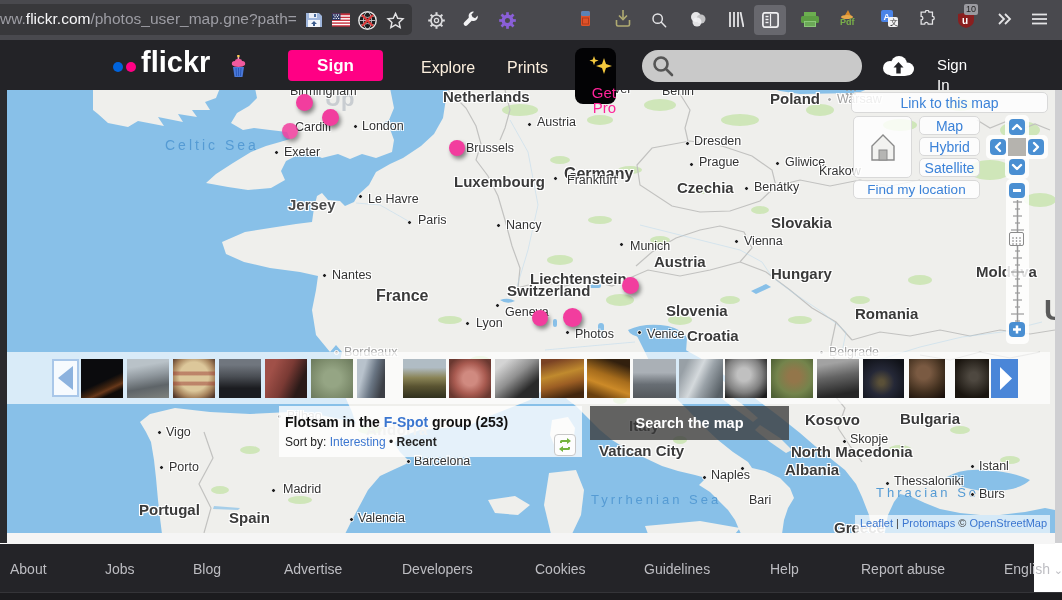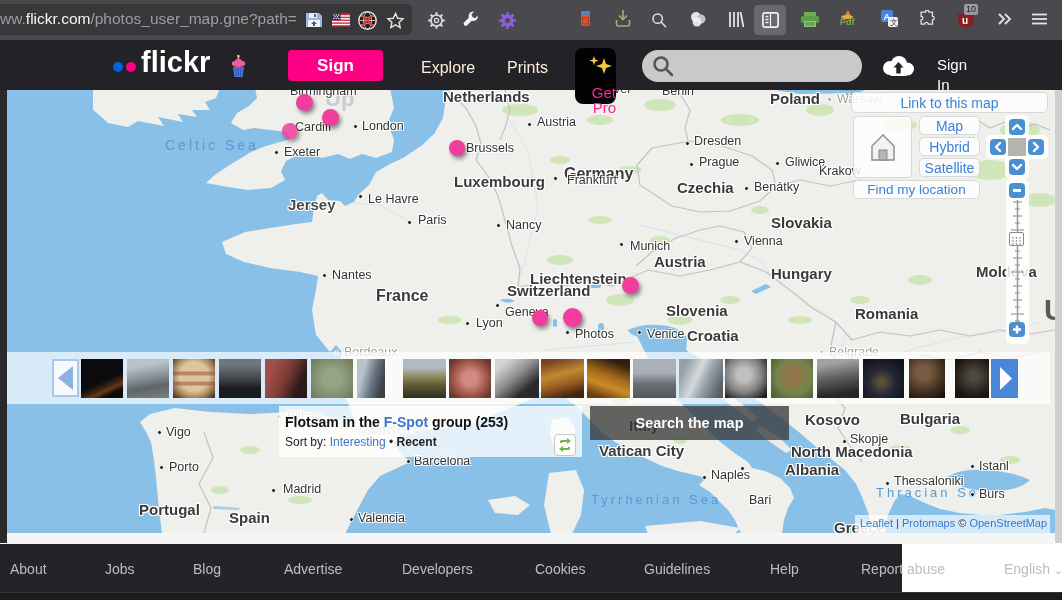--- a/index.html
+++ b/index.html
@@ -61,21 +61,21 @@
   .thumb { position:absolute; top:359px; height:39px; z-index:11; overflow:hidden; }
   #stripL { left:52px; top:359px; width:27px; height:38px; background:#f6fafe; border:2px solid #a9c7e9; z-index:11; }
   #stripR { left:991px; top:359px; width:27px; height:39px; background:#4a86d8; z-index:11; }
 
   
   #infobox { left:279px; top:406px; width:303px; height:51px; background:rgba(255,255,255,0.78); z-index:10; }
   #searchmap { left:590px; top:406px; width:199px; height:34px; background:rgba(58,58,58,0.78);
      color:#fff; font-weight:bold; font-size:14.5px; text-align:center; line-height:34px; z-index:10; }
 
   
-  #footer { left:0; top:544px; width:902px; height:48px; background:#242428; z-index:20; }
+  #footer { left:0; top:544px; width:1034px; height:48px; background:#242428; z-index:20; }
   .flink { position:absolute; top:17px; font-size:14px; color:#bdbdc2; white-space:nowrap; }
   #footer2 { left:0; top:592px; width:1062px; height:8px; background:#1b1b1e; border-top:1px solid #343438; z-index:20; }
 </style>
 </head>
 <body>
 <div id="stage">
 
   <div id="toolbar" class="abs"></div>
   <div id="urlbar" class="abs"></div>
   <div id="urltext" class="abs">ww.<b>flickr.com</b>/photos_user_map.gne?path=</div>

